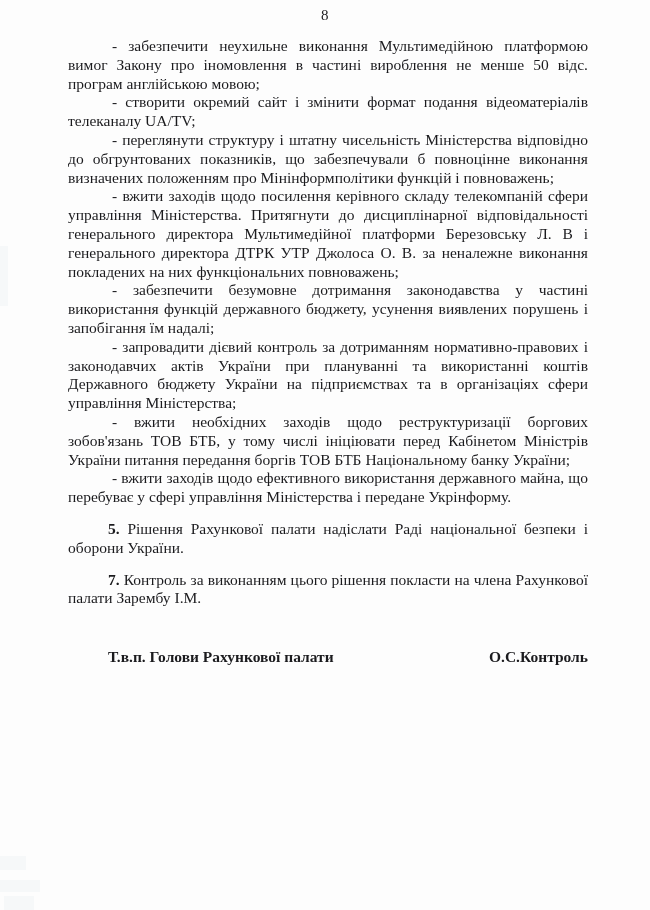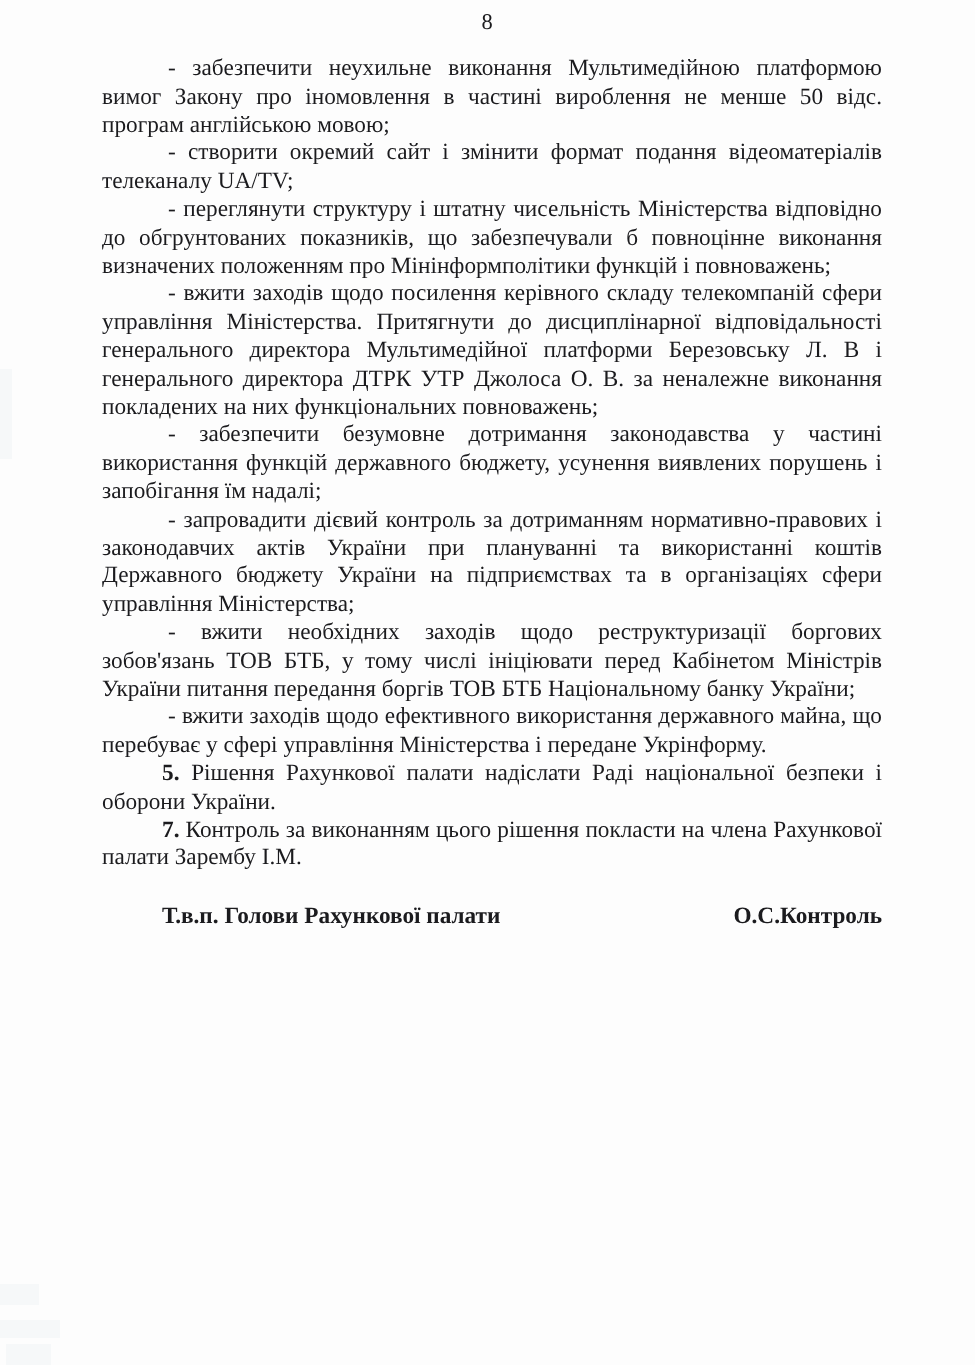--- a/index.html
+++ b/index.html
@@ -38,26 +38,27 @@
     padding: 0;
   }
   .content p.dash {
     text-indent: 44px;
   }
   .content p.continuation {
     text-indent: 0;
   }
   .content p.numbered {
     text-indent: 40px;
+    margin-top: 13px;
   }
   .content p.numbered b {
     font-weight: bold;
   }
   .signature {
-    margin: 20px 62px 0 68px;
+    margin: 40px 62px 0 68px;
     padding-left: 40px;
     display: flex;
     justify-content: space-between;
     align-items: baseline;
     font-weight: bold;
     font-size: 15.5px;
   }
   
   .artifact {
     position: absolute;

